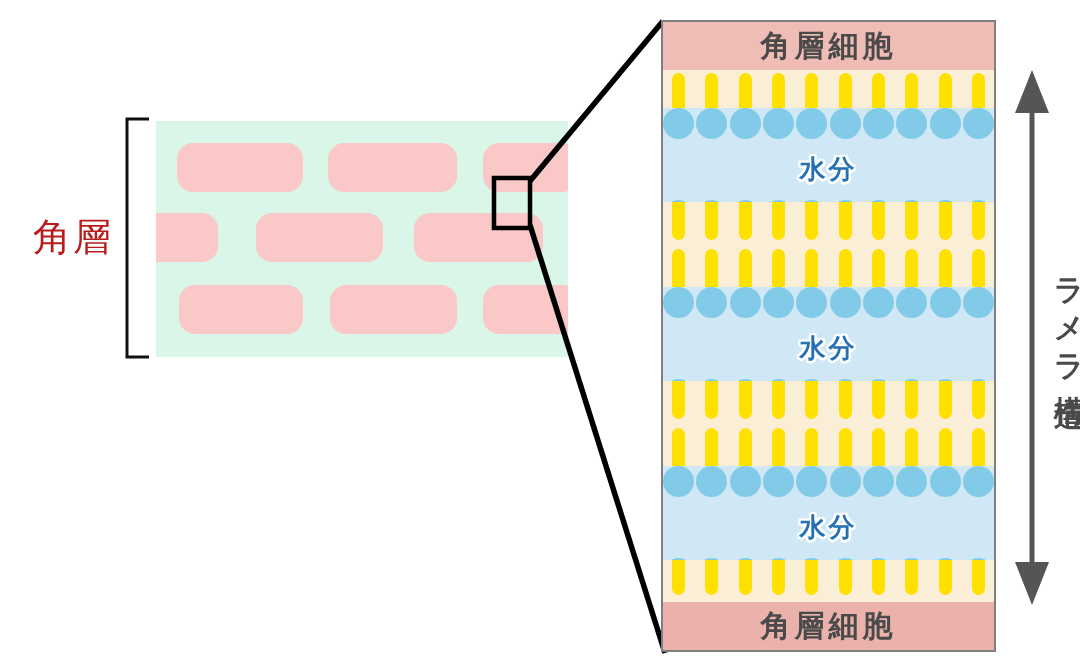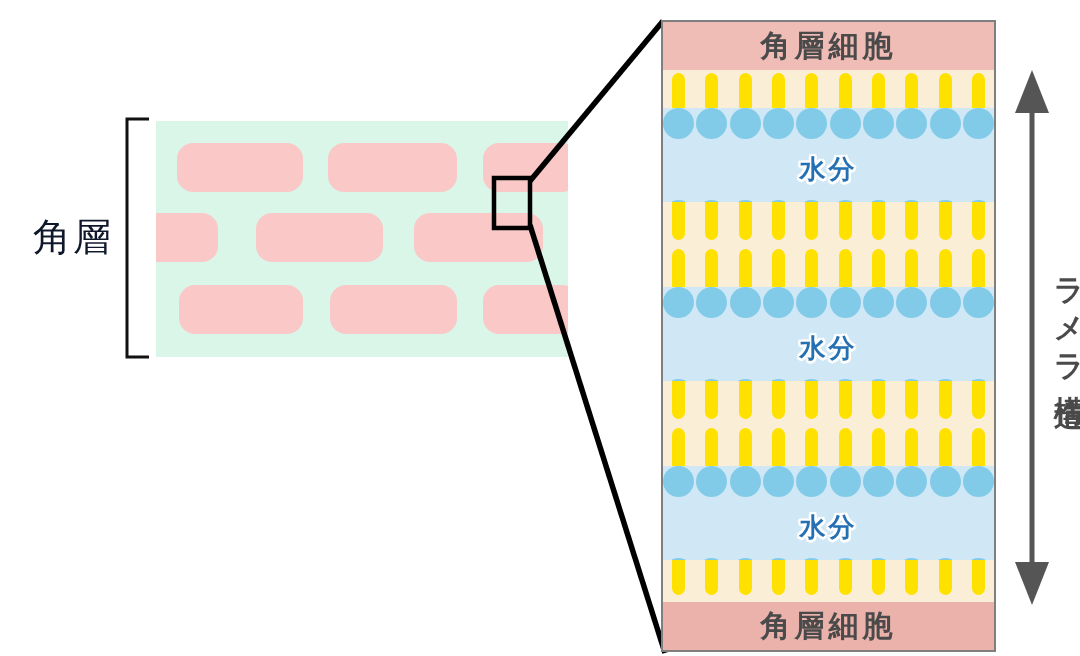--- a/index.html
+++ b/index.html
@@ -1,21 +1,21 @@
 <!DOCTYPE html>
 <html style="--mint: #d9f6e9; --cell_pink: #f9c8c7; --corneocyte_pink_top: #f0bcb6; --corneocyte_pink_bottom: #eab2ab; --cream: #fbeed6; --lipid_yellow: #ffe100; --head_blue: #82cbe8; --water_blue: #d0e8f6; --water_text: #2470b3; --dark_text: #4a4a4a; --arrow_gray: #555555; --panel_border: #7f7f7f; --line_black: #000000;"><head>
 <meta charset="utf-8">
 <style>
   html,body{margin:0;padding:0;background:#fff;}
   .canvas{position:relative;width:1080px;height:656px;background:#fff;overflow:hidden;
           font-family:"Liberation Sans","DejaVu Sans",sans-serif;}
 
   
   .left-label{position:absolute;left:33px;top:217px;font-size:38px;font-weight:500;
-              color:#0f172a;letter-spacing:2px;line-height:1.1;}
+              color:#b91c1c;letter-spacing:2px;line-height:1.1;}
   .left-rect{position:absolute;left:156px;top:121px;width:412px;height:236px;
              background:var(--mint);overflow:hidden;z-index:1;}
   .cell{position:absolute;background:var(--cell_pink);}
 
   
   .overlay{position:absolute;left:0;top:0;width:1080px;height:656px;z-index:2;pointer-events:none;}
 
   
   .panel{position:absolute;left:661px;top:20px;width:335px;height:632px;z-index:3;
          border:2px solid var(--panel_border);box-sizing:border-box;background:var(--cream);

